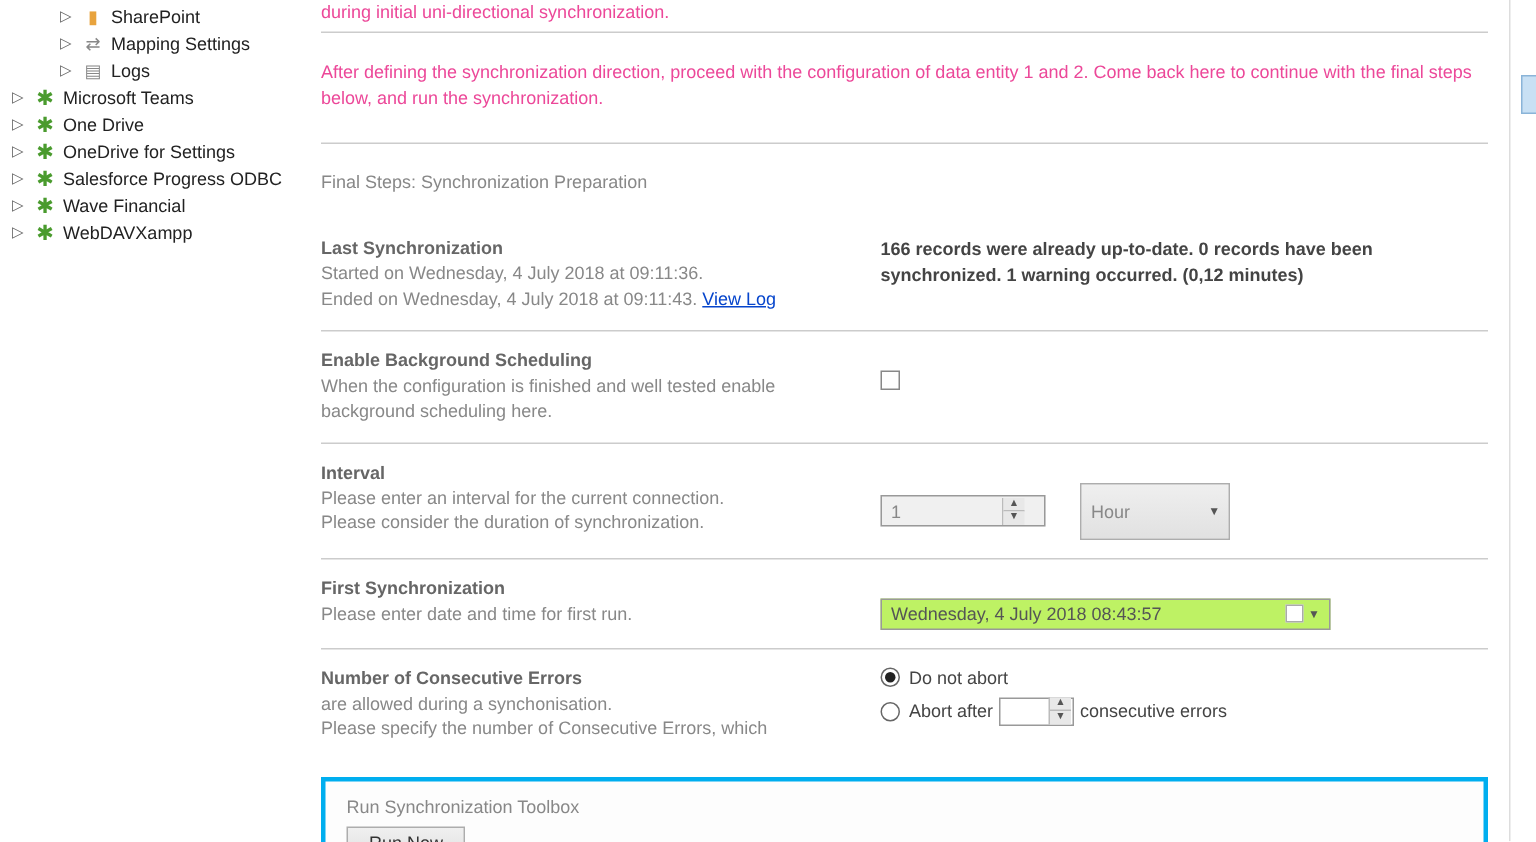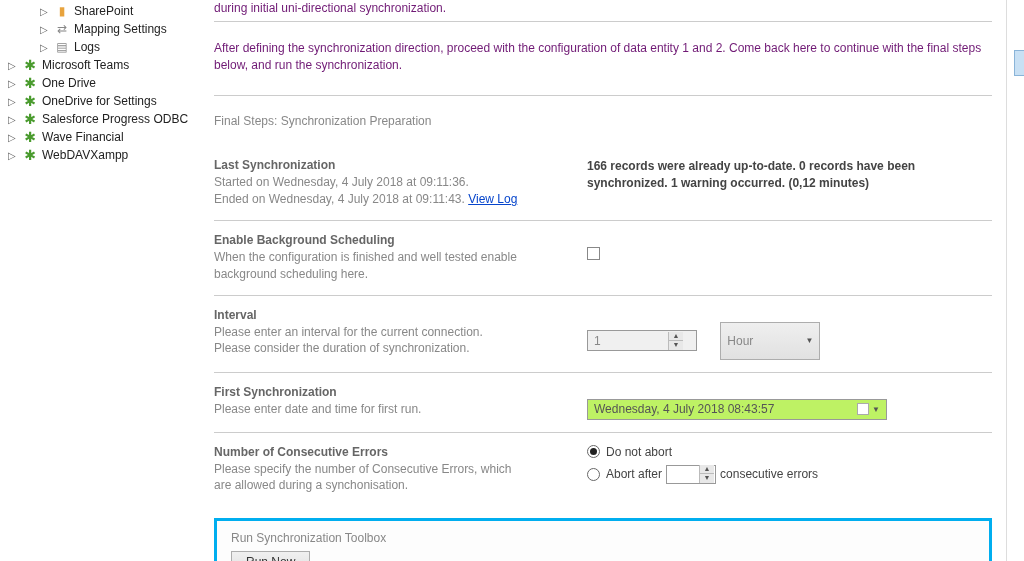--- a/index.html
+++ b/index.html
@@ -10,21 +10,21 @@
     .tree-item.level2 { padding-left: 40px; }
     .tree-expand { width: 12px; color: #666; font-size: 10px; margin-right: 2px; }
     .tree-icon { width: 16px; height: 16px; margin-right: 4px; display: inline-flex; align-items: center; justify-content: center; }
     .puzzle-icon { color: #4a9b2e; font-size: 14px; }
     .folder-icon { color: #e8a33d; font-size: 12px; }
     .settings-icon { color: #888; font-size: 12px; }
     .logs-icon { color: #888; font-size: 12px; }
     .tree-label { color: #222; font-size: 12px; }
     .main { flex: 1; display: flex; overflow: hidden; }
     .content { flex: 1; padding: 0 14px 10px 14px; overflow-y: auto; position: relative; }
-    .section-text { color: #701a75; font-size: 12px; line-height: 1.4; margin-bottom: 4px; }
+    .section-text { color: #ec4899; font-size: 12px; line-height: 1.4; margin-bottom: 4px; }
     .hr { border: none; border-top: 1px solid #ccc; margin: 4px 0 18px 0; }
     .section-heading { color: #888; font-size: 12px; margin: 6px 0 12px 0; }
     .row { display: flex; margin-bottom: 6px; padding: 4px 0; }
     .row-left { width: 365px; }
     .row-right { flex: 1; padding-left: 8px; }
     .row-title { color: #666; font-weight: 600; font-size: 12px; margin-bottom: 2px; }
     .row-desc { color: #888; font-size: 12px; line-height: 1.4; }
     .link { color: #0645cc; text-decoration: underline; cursor: pointer; }
     .hr2 { border: none; border-top: 1px solid #ccc; margin: 8px 0; }
     .checkbox-wrap { padding-top: 14px; }
@@ -179,22 +179,22 @@
           </span>
         </span>
       </div>
     </div>
 
     <hr class="hr2">
 
     <div class="row">
       <div class="row-left">
         <div class="row-title">Number of Consecutive Errors</div>
+        <div class="row-desc">are allowed during a synchonisation.</div>
         <div class="row-desc">Please specify the number of Consecutive Errors, which</div>
-        <div class="row-desc">are allowed during a synchonisation.</div>
       </div>
       <div class="row-right">
         <div class="radio-row">
           <span class="radio checked"></span>
           <span class="radio-label">Do not abort</span>
         </div>
         <div class="radio-row">
           <span class="radio"></span>
           <span class="radio-label">Abort after</span>
           <span class="small-spinner">

